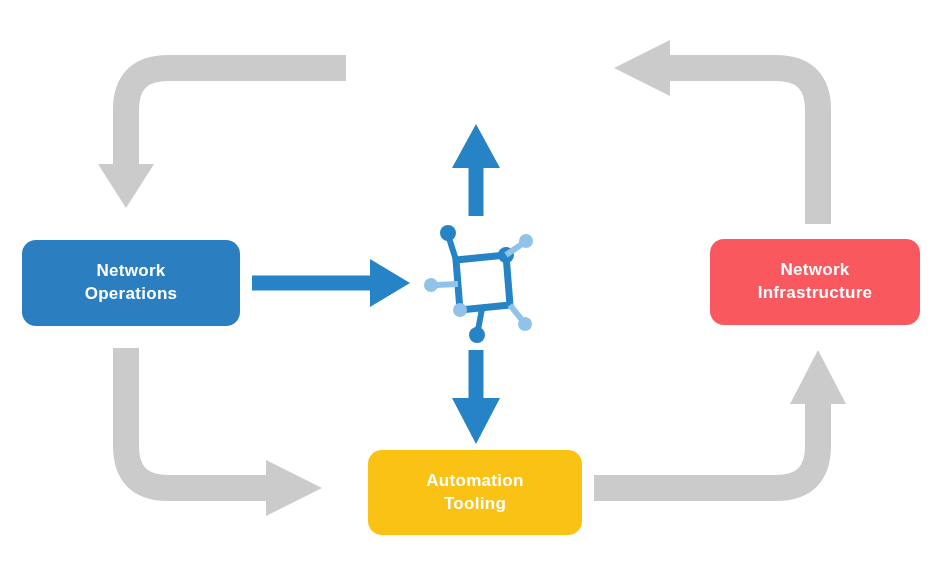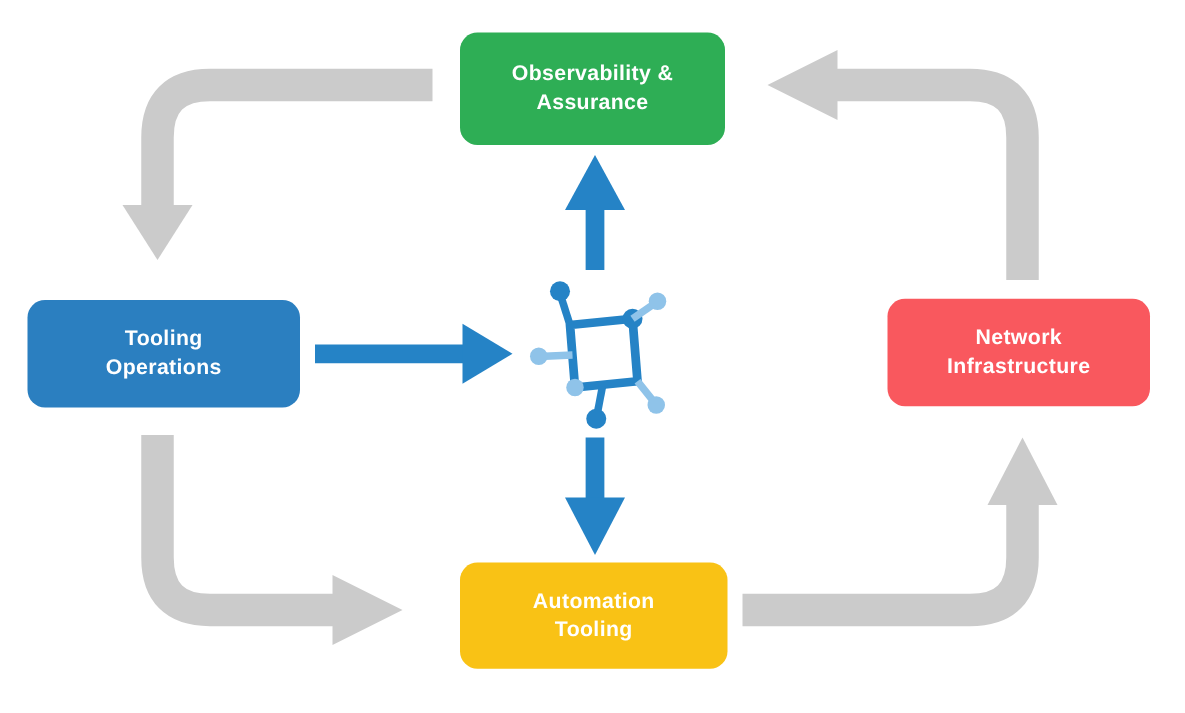--- a/index.html
+++ b/index.html
@@ -93,26 +93,23 @@
       <path class="blue-stroke" d="M 476 216 V 166"></path>
       <polygon class="blue-fill" points="452,168 500,168 476,124"></polygon>
     </g>
 
     <g>
       <path class="blue-stroke" d="M 476 350 V 400"></path>
       <polygon class="blue-fill" points="452,398 500,398 476,444"></polygon>
     </g>
   </svg>
 
-  <div class="node node-observability" style="background: rgb(46, 174, 85);">
-    <span>Observability &amp; Assurance</span>
-  </div>
 
   <div class="node node-operations" style="background: rgb(43, 127, 192);">
-    <span>Tooling Operations</span>
+    <span>Network Operations</span>
   </div>
 
   <div class="node node-infrastructure" style="background: rgb(249, 88, 94);">
     <span>Network Infrastructure</span>
   </div>
 
   <div class="node node-automation" style="background: rgb(249, 194, 21);">
     <span>Automation Tooling</span>
   </div>
 

